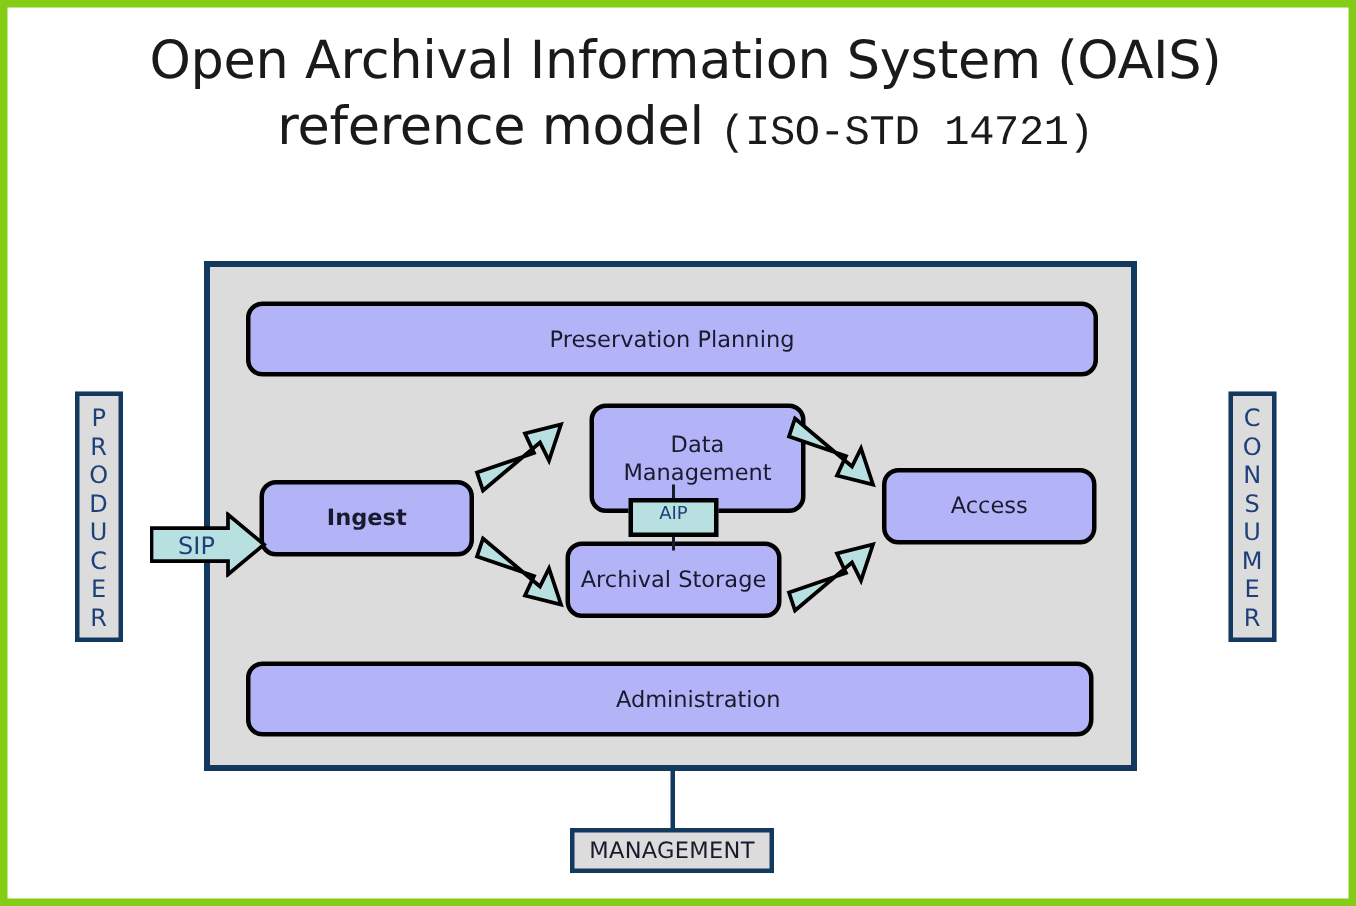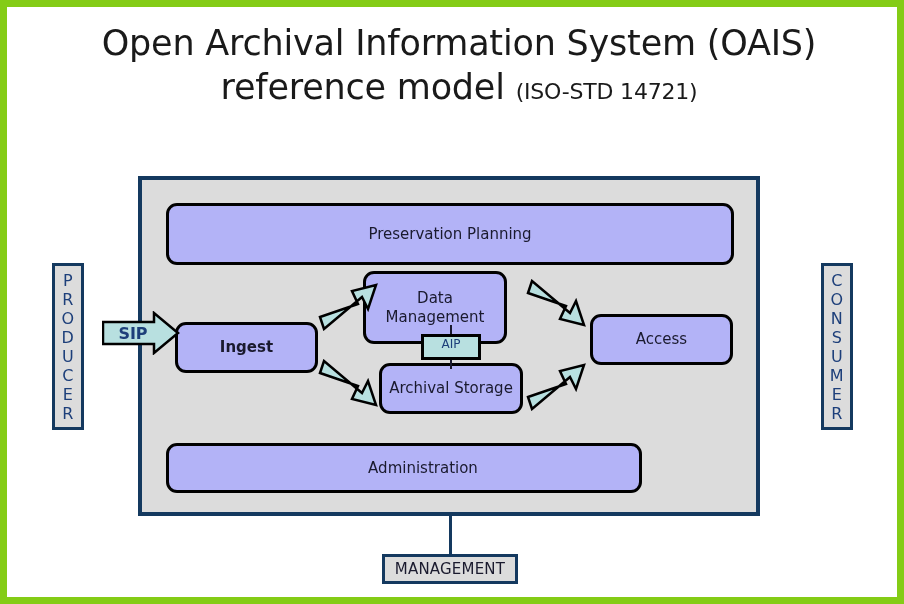--- a/index.html
+++ b/index.html
@@ -10,21 +10,21 @@
   }
   body {
     font-family: "DejaVu Sans", sans-serif;
   }
   #page {
     position: relative;
     width: 904px;
     height: 604px;
     background: #ffffff;
     box-sizing: border-box;
-    border: 7px solid #84cc16;
+    border: 5px solid #84cc16;
     overflow: hidden;
   }
 
   
   .title-block {
     position: absolute;
     left: 0;
     top: 14px;
     width: 904px;
     text-align: center;
@@ -36,22 +36,23 @@
     font-weight: normal;
     letter-spacing: -0.2px;
   }
   .title-line2 {
     font-size: 35px;
     line-height: 44px;
     font-weight: normal;
     letter-spacing: -0.2px;
   }
   .title-std {
-    font-size: 22px;
+    font-size: 28px;
     letter-spacing: -0.2px;
+    font-family: Liberation Mono, monospace;
   }
 
   
   .oais-frame {
     position: absolute;
     left: 131px;
     top: 169px;
     width: 622px;
     height: 340px;
     background: #dcdcdc;
@@ -68,24 +69,24 @@
     box-sizing: border-box;
     display: flex;
     align-items: center;
     justify-content: center;
     text-align: center;
     color: #1a1a2e;
     font-size: 15px;
     line-height: 19px;
   }
 
-  #preservation-planning { left: 159px; top: 196px;  width: 568px; height: 62px; }
-  #administration        { left: 159px; top: 436px;  width: 476px; height: 50px; padding-left: 38px; }
+  #preservation-planning { left: 159px; top: 196px;  width: 568px; height: 50px; }
+  #administration        { left: 159px; top: 436px;  width: 565px; height: 50px; padding-left: 38px; }
   #ingest                { left: 168px; top: 315px;  width: 143px; height: 51px; font-weight: bold; }
-  #data-management       { left: 356px; top: 264px;  width: 144px; height: 73px; }
+  #data-management       { left: 388px; top: 264px;  width: 144px; height: 73px; }
   #archival-storage      { left: 372px; top: 356px;  width: 144px; height: 51px; }
   #access                { left: 583px; top: 307px;  width: 143px; height: 51px; }
 
   
   #aip-box {
     position: absolute;
     left: 414px;
     top: 327px;
     width: 60px;
     height: 26px;
@@ -131,21 +132,21 @@
   .pkg-arrow {
     position: absolute;
     display: flex;
     align-items: center;
     justify-content: center;
     color: #1d3f7a;
     font-size: 16px;
   }
   .pkg-arrow svg { position: absolute; left: 0; top: 0; }
   .pkg-arrow .pkg-label { position: relative; z-index: 2; margin-right: 16px; }
-  #sip-arrow { left: 95px;  top: 304px; width: 78px; height: 44px; font-weight: bold; }
+  #sip-arrow { left: 95px;  top: 336px; width: 78px; height: 44px; }
   #dip-arrow { left: 732px; top: 320px; width: 78px; height: 44px; }
 
   
   .flow-arrow { position: absolute; }
 
   #flow-ingest-dm  { left: 311px; top: 272px; width: 64px; height: 52px; }
   #flow-ingest-as  { left: 311px; top: 352px; width: 64px; height: 52px; }
   #flow-dm-access  { left: 519px; top: 272px; width: 64px; height: 52px; }
   #flow-as-access  { left: 519px; top: 352px; width: 64px; height: 52px; }
 

